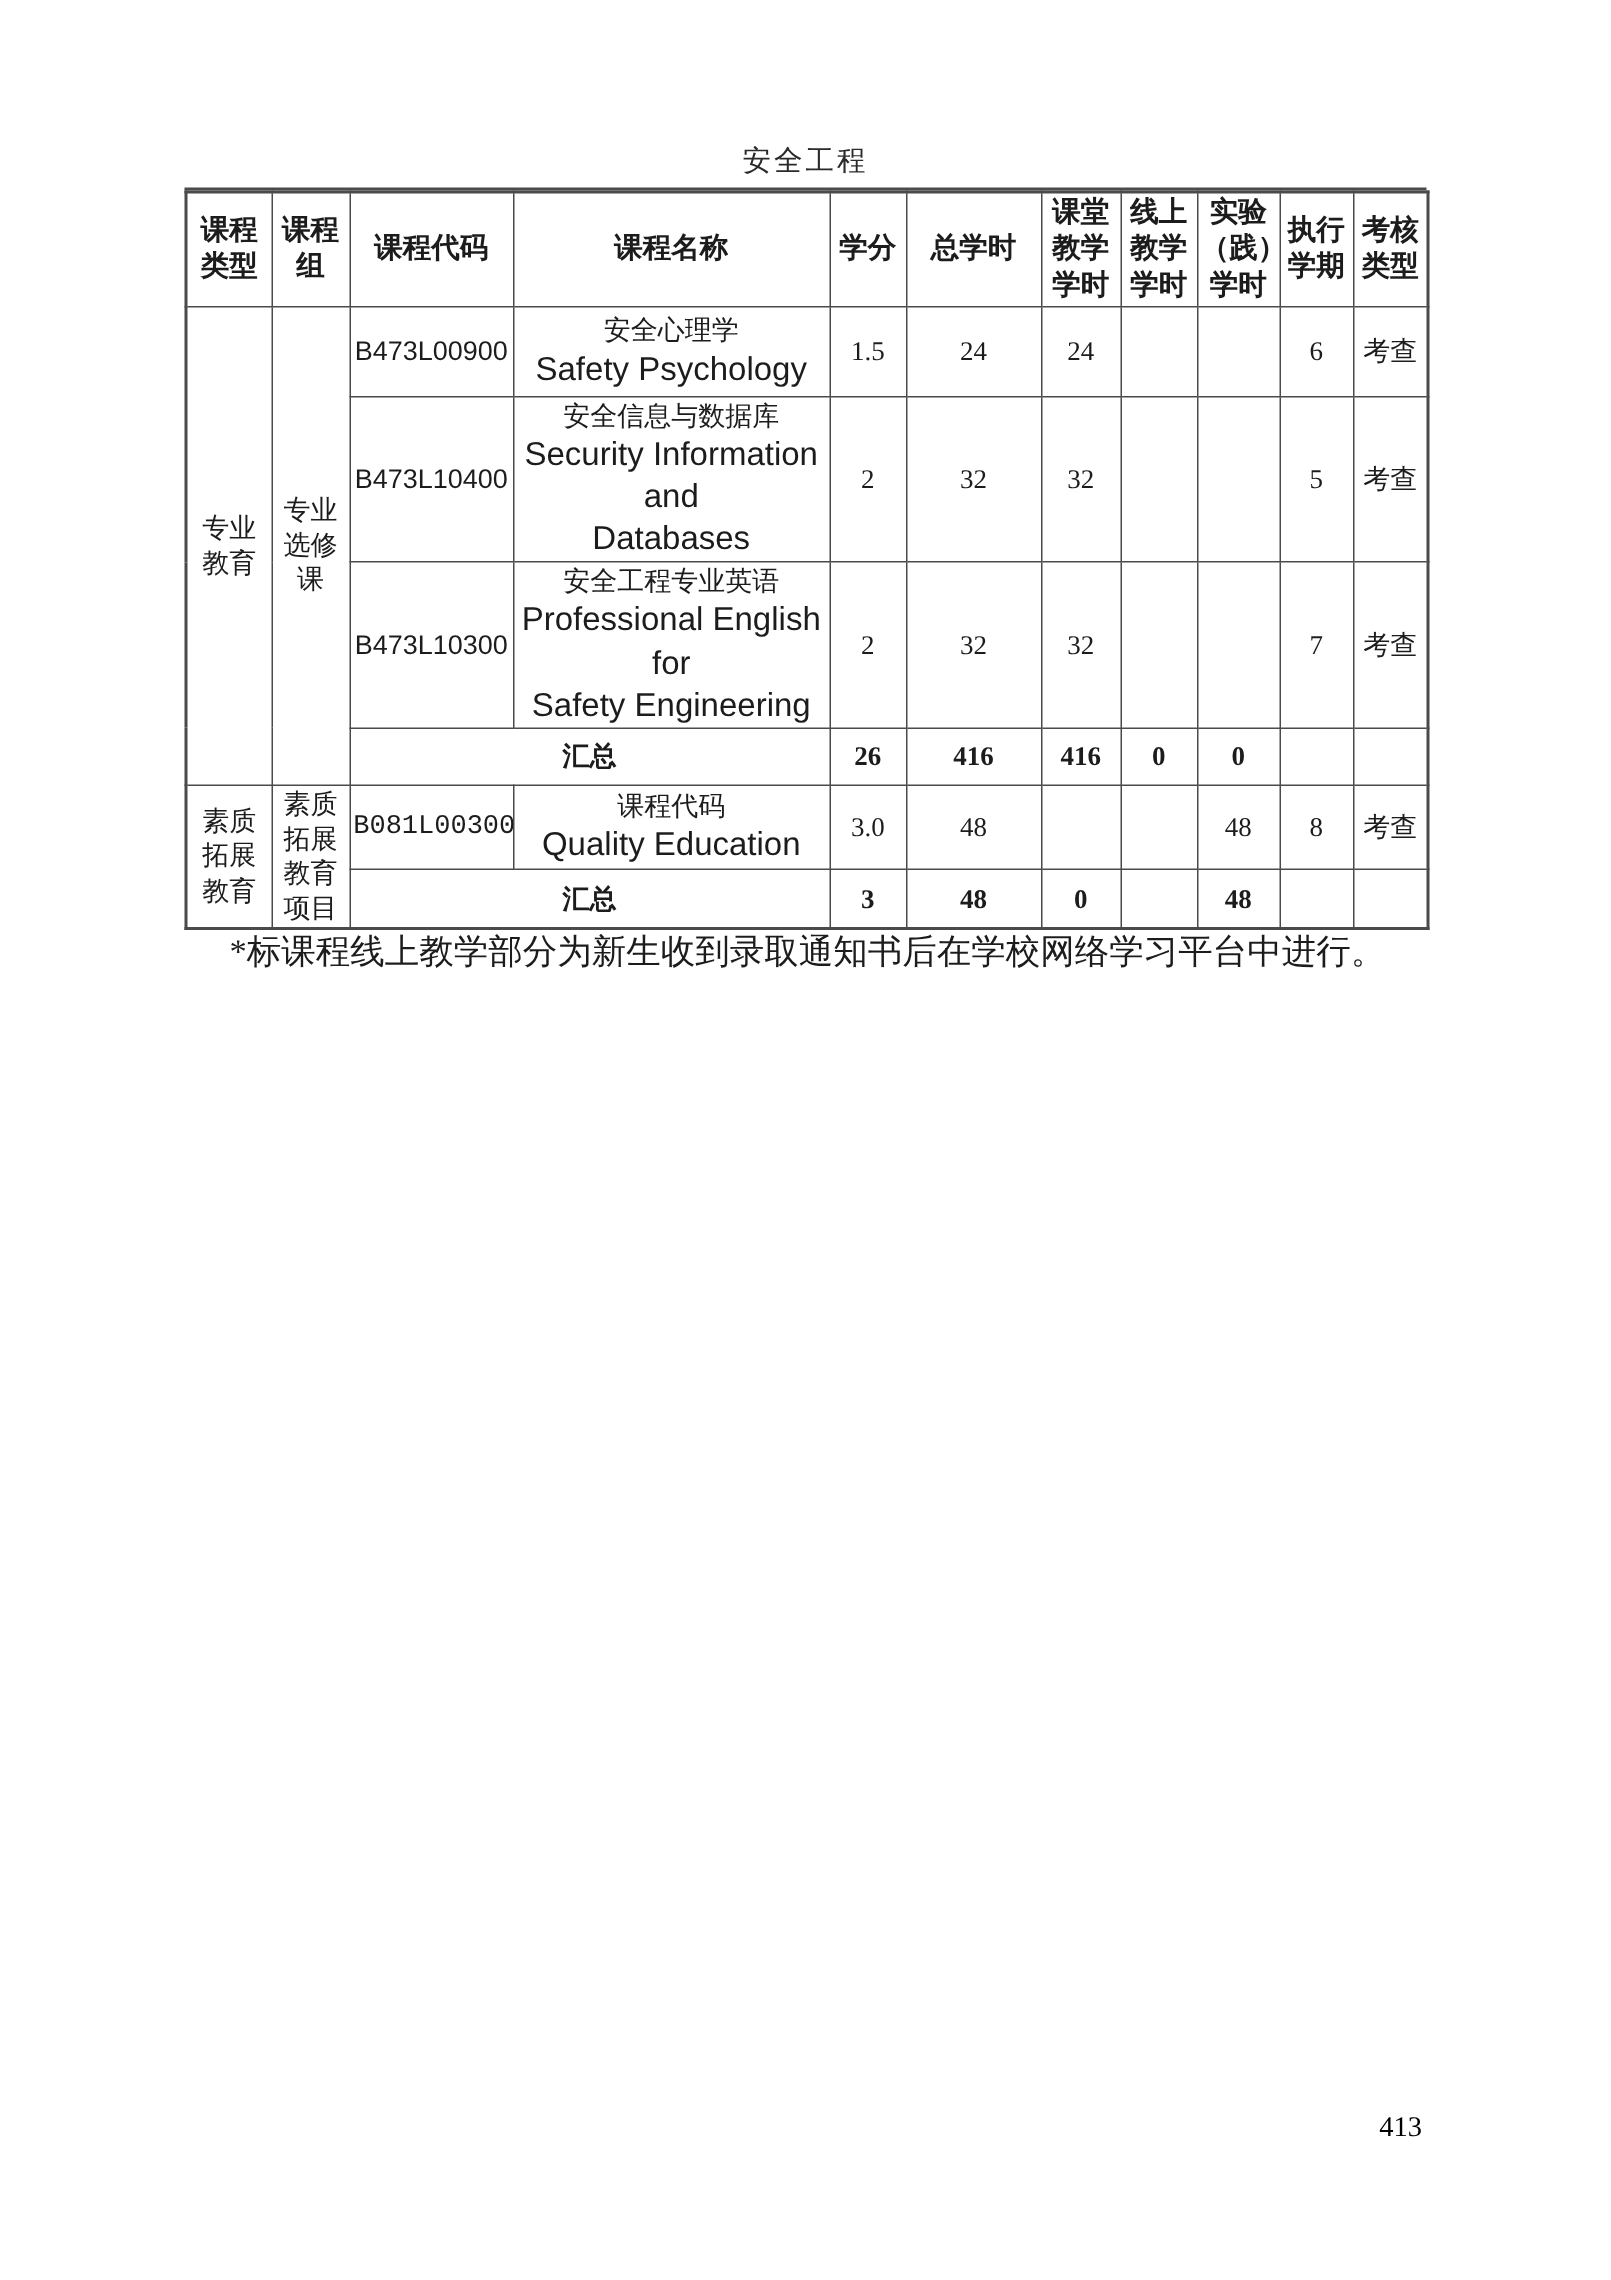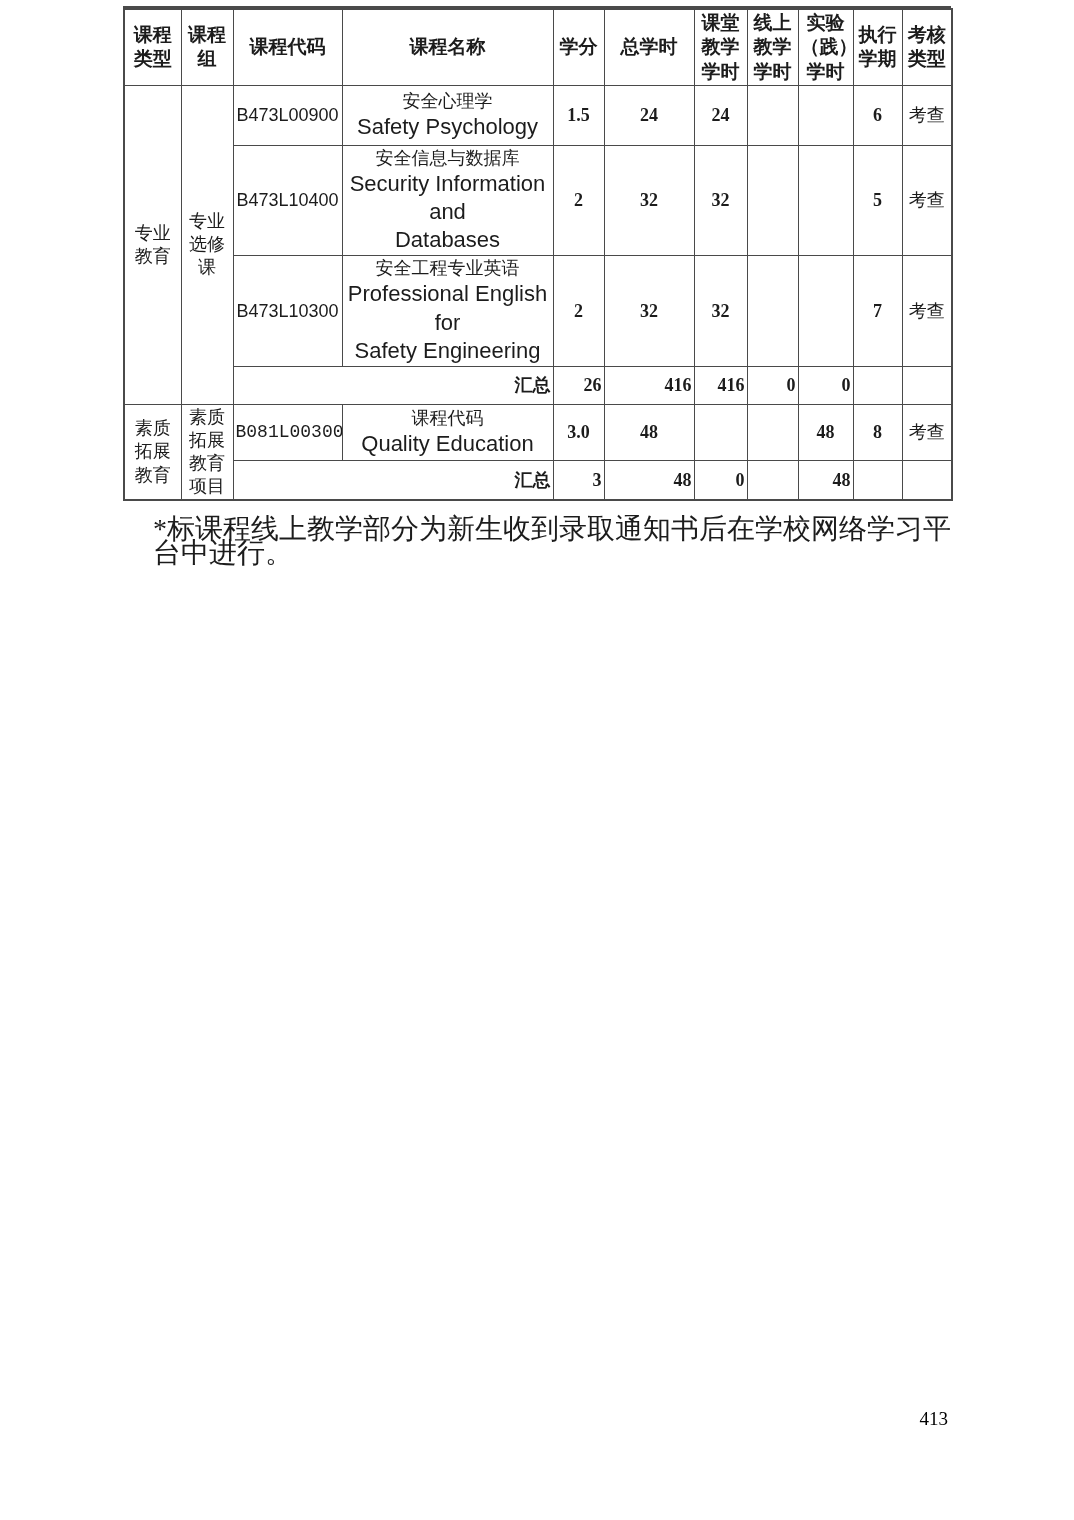--- a/index.html
+++ b/index.html
@@ -56,43 +56,44 @@
   tr.h-r2    { height:75px; }
   tr.h-r3    { height:72px; }
   tr.h-sum1  { height:38px; }
   tr.h-r5    { height:56px; }
   tr.h-sum2  { height:39px; }
   .pre  { white-space:pre-line; }
   .zh   { font-family:"Liberation Serif", serif; }
   .en   { font-family:"Liberation Sans", sans-serif; font-size:22px; }
   .code { font-family:"Liberation Sans", sans-serif; font-size:18px; }
   .code-serif { font-family:Liberation Mono, monospace; font-size:18px; }
-  .num  { font-family:"Liberation Serif", serif;font-weight:bold; }
-  tr.summary td { font-weight:bold;text-align:right; }
+  .num  { font-family:"Liberation Serif", serif; }
+  tr.summary td { font-weight:bold; }
   .footnote {
-    margin-top:16px;
+    margin-top:3px;
     padding-left:30px;
-    font-size:28px;
+    font-size:23px;
     line-height:24px;
     color:#1c1c1c;
   }
   .page-number {
     position:absolute;
     top:1408px;
     right:126px;
     font-size:19px;
     color:#000000;
   }
 </style>
 </head>
 <body>
 
 <div class="page">
   <div class="content">
 
+    <div class="doc-title">安全工程</div>
     <div class="header-rule"></div>
 
     <table class="curriculum">
       <colgroup>
         <col style="width:57px">
           <col style="width:52px">
           <col style="width:109px">
         <col style="width:211px">
           <col style="width:51px">
           <col style="width:90px">

